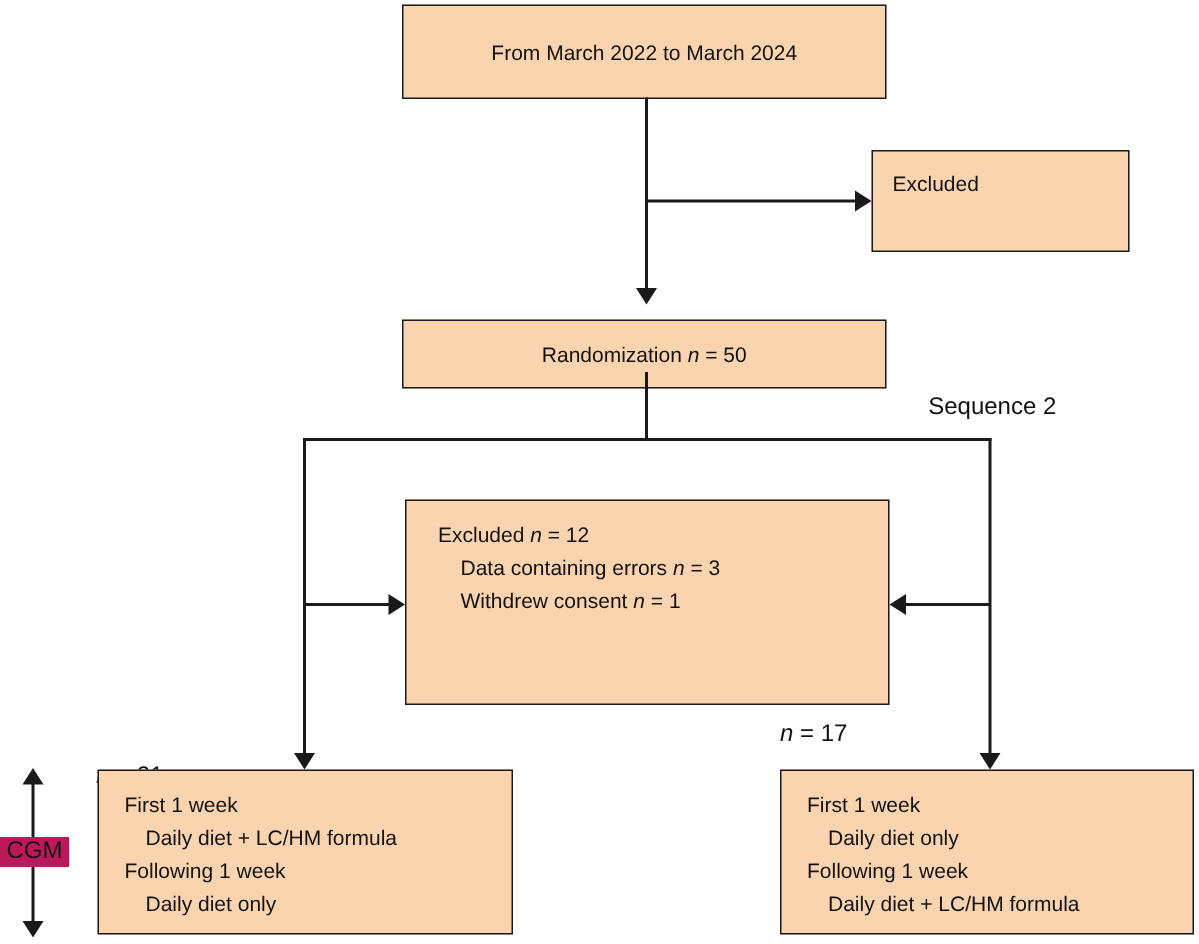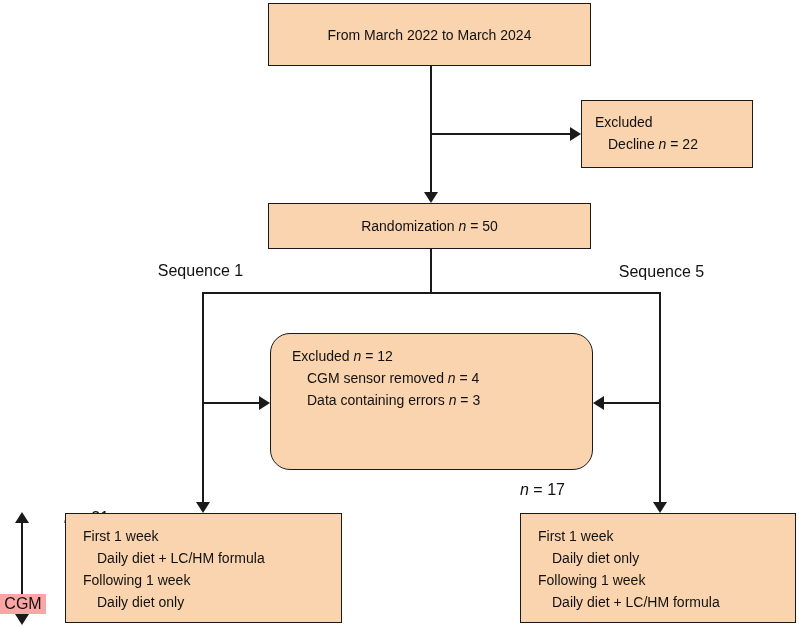--- a/index.html
+++ b/index.html
@@ -57,74 +57,71 @@
     border-right:11px solid var(--line);
   }
   .float-label{
     position:absolute;
     font-size:16px;
     line-height:20px;
     white-space:nowrap;
   }
   .seq-label{width:145px;text-align:center;}
   .cgm-label{
-    background:#fca5a5;
+    background:#be185d;
     width:46px;text-align:center;
     font-size:16px;
-    margin-top:36px;
   }
   i{font-style:italic;}
 </style>
 </head>
 <body>
 
 <div id="canvas">
 
   <div class="box center" style="left:268px;top:3px;width:323px;height:63px;">
     <div class="line-row">From March 2022 to March 2024</div>
   </div>
 
   <div class="conn" style="left:430px;top:65px;width:2px;height:128px;"></div>
   <div class="arrow down" style="left:424px;top:192px;"></div>
 
   <div class="conn" style="left:431px;top:133px;width:139px;height:2px;"></div>
   <div class="arrow right" style="left:570px;top:127px;"></div>
 
   <div class="box leftalign" style="left:581px;top:100px;width:172px;height:68px;padding-left:13px;">
     <div class="line-row">Excluded</div>
-    <div class="line-row indent1">Decline <i>n</i> = 22</div>
   </div>
 
-  <div class="box center" style="left:268px;top:203px;width:323px;height:46px;">
+  <div class="box center" style="left:268px;top:213px;width:323px;height:46px;">
     <div class="line-row">Randomization <i>n</i> = 50</div>
   </div>
 
   <div class="conn" style="left:430px;top:248px;width:2px;height:46px;"></div>
 
   <div class="conn" style="left:202px;top:292px;width:459px;height:2px;"></div>
 
-  <div class="float-label seq-label" style="left:128px;top:261px;">Sequence 1</div>
-  <div class="float-label seq-label" style="left:589px;top:262px;">Sequence 5</div>
+  <div class="float-label seq-label" style="left:589px;top:262px;">Sequence 2</div>
 
   <div class="conn" style="left:202px;top:292px;width:2px;height:210px;"></div>
   <div class="arrow down" style="left:196px;top:502px;"></div>
 
   <div class="conn" style="left:659px;top:292px;width:2px;height:210px;"></div>
   <div class="arrow down" style="left:653px;top:502px;"></div>
 
   <div class="conn" style="left:203px;top:402px;width:58px;height:2px;"></div>
   <div class="arrow right" style="left:259px;top:396px;"></div>
 
   <div class="conn" style="left:602px;top:402px;width:58px;height:2px;"></div>
   <div class="arrow left" style="left:593px;top:396px;"></div>
 
-  <div class="box" style="left:270px;top:333px;width:323px;height:137px;padding:11px 0 0 21px;border-radius:20px;">
+  <div class="box" style="left:270px;top:333px;width:323px;height:137px;padding:11px 0 0 21px;">
     <div class="line-row">Excluded <i>n</i> = 12</div>
-    <div class="line-row indent2">CGM sensor removed <i>n</i> = 4</div>
     <div class="line-row indent2">Data containing errors <i>n</i> = 3</div>
+    <div class="line-row indent2">Withdrew consent <i>n</i> = 1</div>
   </div>
 
   <div class="float-label" style="left:64px;top:508px;"><i>n</i> = 21</div>
   <div class="float-label" style="left:520px;top:480px;"><i>n</i> = 17</div>
 
   <div class="box" style="left:65px;top:513px;width:277px;height:110px;padding:11px 0 0 17px;">
     <div class="line-row">First 1 week</div>
     <div class="line-row indent3">Daily diet + LC/HM formula</div>
     <div class="line-row">Following 1 week</div>
     <div class="line-row indent3">Daily diet only</div>

